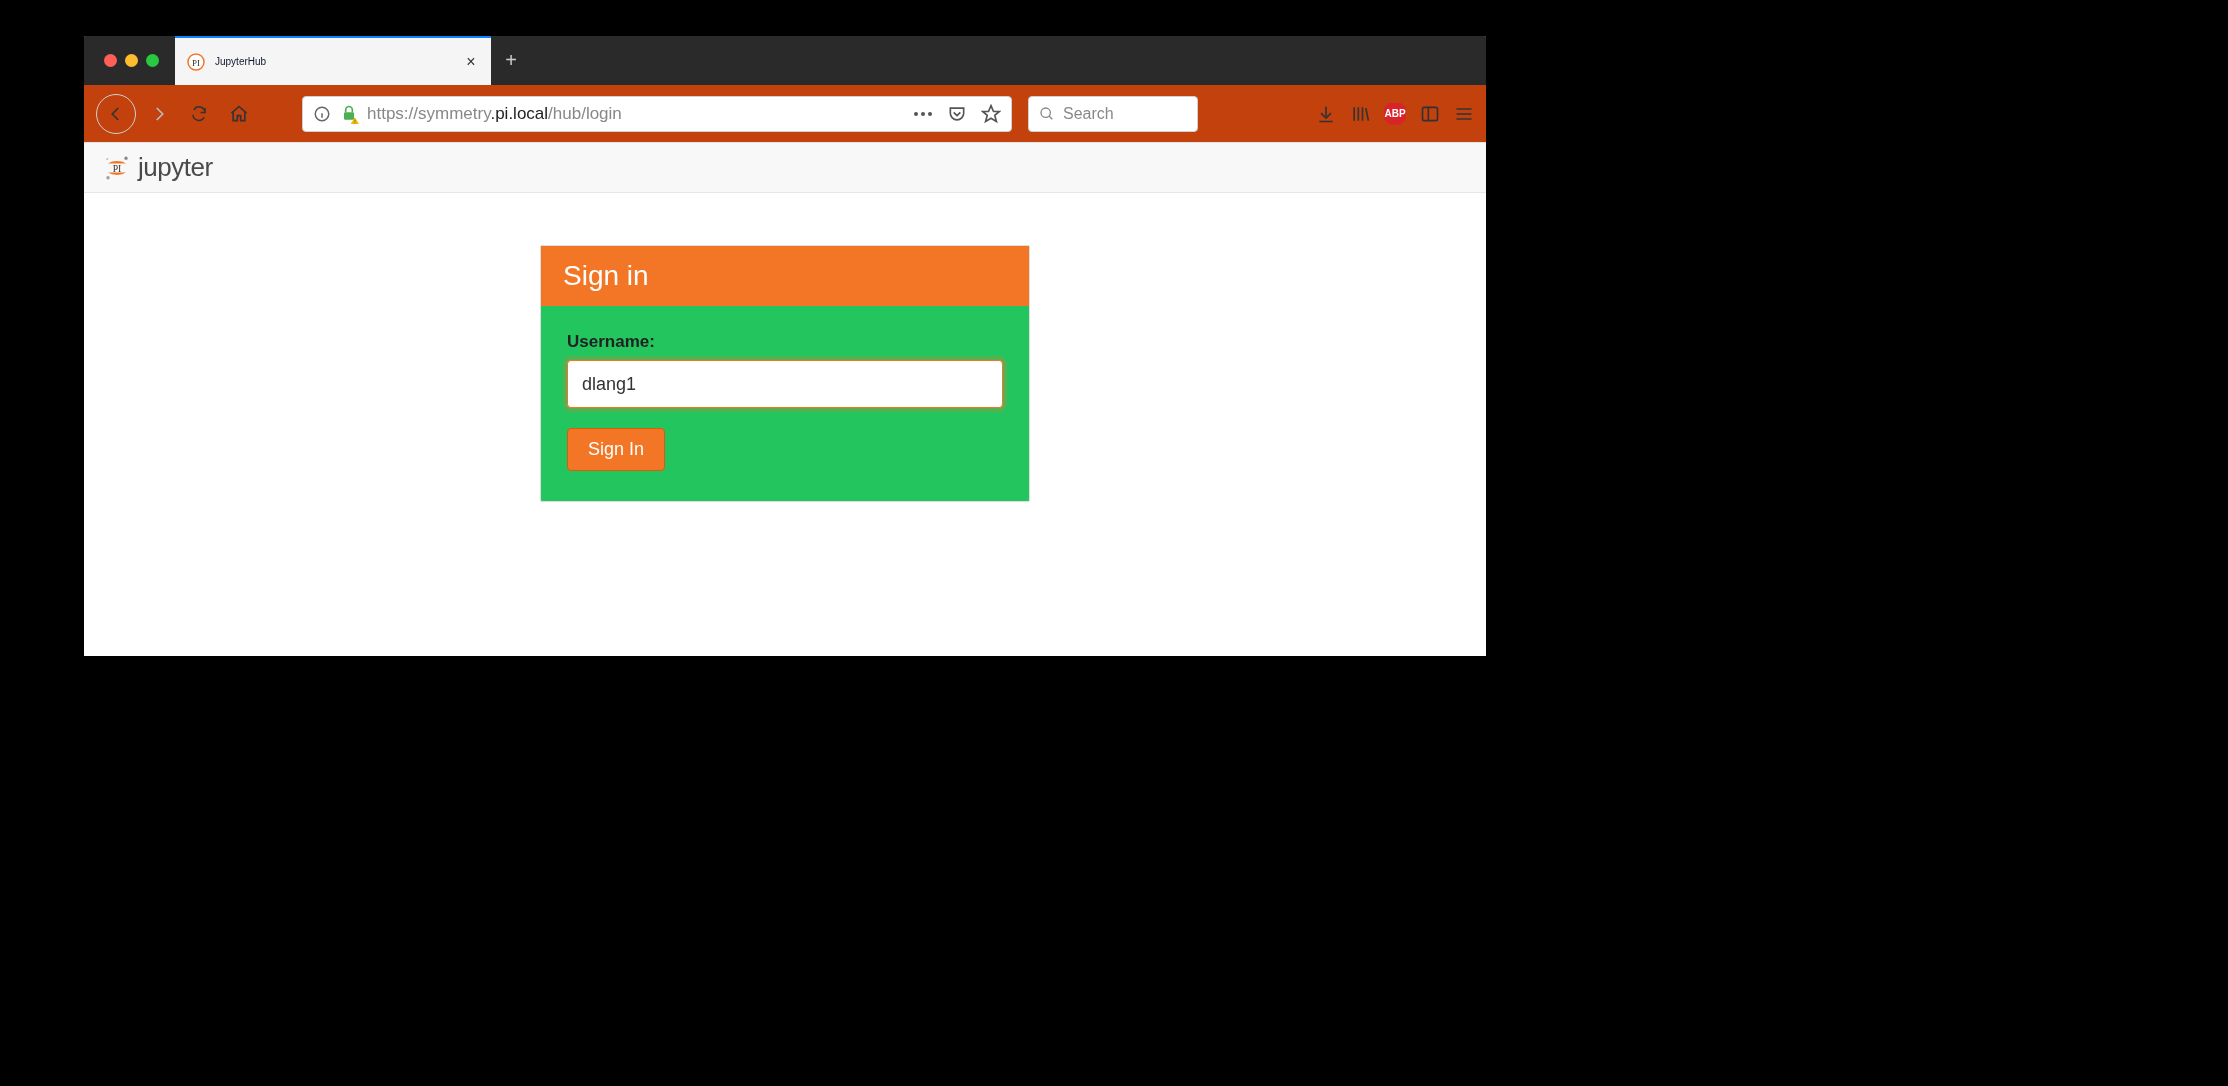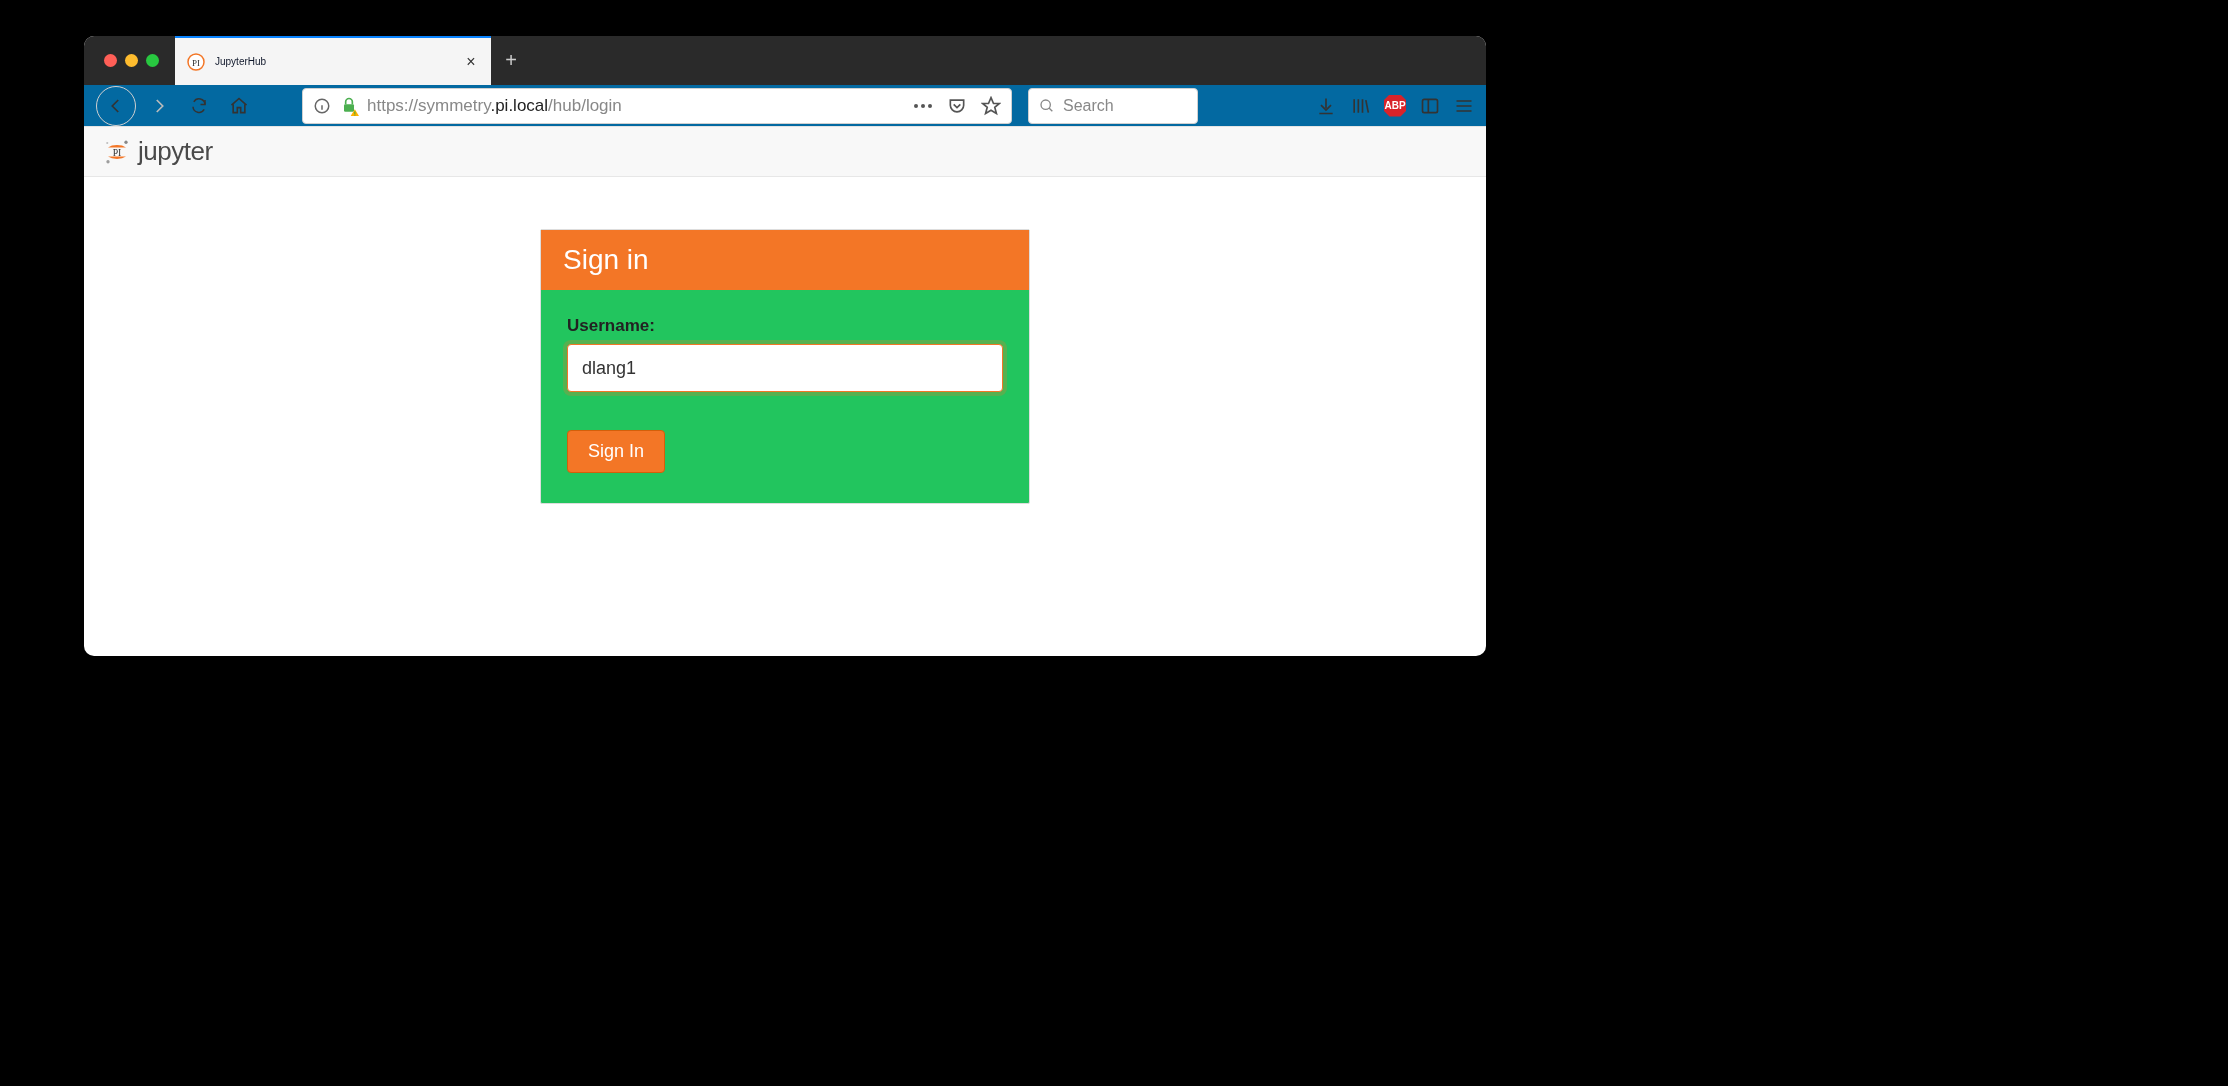--- a/index.html
+++ b/index.html
@@ -1,29 +1,29 @@
 <!DOCTYPE html>
 <html><head>
 <meta charset="utf-8">
 <style>
   * { box-sizing: border-box; margin: 0; padding: 0; }
   html, body { width: 100%; height: 100%; background: #000; font-family: -apple-system, BlinkMacSystemFont, "Segoe UI", Helvetica, Arial, sans-serif; }
-  .viewport { position: absolute; left: 84px; top: 36px; width: 1402px; height: 620px; background: #fff; border-radius: 10px; overflow: hidden; box-shadow: 0 10px 40px rgba(0,0,0,.5); }
+  .viewport { position: absolute; left: 84px; top: 36px; width: 1402px; height: 620px; background: #fff; border-radius: 1px; overflow: hidden; box-shadow: 0 10px 40px rgba(0,0,0,.5); }
   
   .tabstrip { height: 49px; background: #2a2a2a; display: flex; align-items: stretch; }
   .traffic { display: flex; align-items: center; gap: 8px; padding: 0 16px 0 20px; }
   .tl { width: 13px; height: 13px; border-radius: 50%; }
   .tl.red { background: #ff5f57; } .tl.yellow { background: #febc2e; } .tl.green { background: #28c840; }
   .tab { position: relative; width: 316px; background: #f5f5f5; display: flex; align-items: center; padding: 0 12px; gap: 10px; border-top: 2px solid #0a84ff; }
   .tab .favicon { width:18px; height:18px; display:flex; align-items:center; justify-content:center; }
   .tab .title { font-size: 10px; color: #0f172a; flex: 1; }
   .tab .close { width:16px; font-size: 16px; color:#333; text-align:center; }
   .newtab { width: 40px; display:flex; align-items:center; justify-content:center; color:#ccc; font-size:20px; }
   
-  .toolbar { height: 42px; background:#0369a1; border-bottom:1px solid #e4e4e4; display:flex; align-items:center; padding:0 12px; gap:6px; }
+  .toolbar { height: 58px; background:#c2410c; border-bottom:1px solid #e4e4e4; display:flex; align-items:center; padding:0 12px; gap:6px; }
   .navbtn { width:34px; height:34px; display:flex; align-items:center; justify-content:center; color:#555; border-radius:4px; }
   .navbtn.back { width:40px; height:40px; border:1px solid #d0d0d0; border-radius:50%; }
   .navbtn.fwd { color:#bbb; }
   .urlbar { flex:0 0 710px; height:36px; margin-left:40px; border:1px solid #d0d0d0; border-radius:4px; display:flex; align-items:center; padding:0 10px; gap:8px; background:#fff; font-size:17px; }
   .urlbar .info { color:#666; }
   .urlbar .lockwarn { position:relative; display:inline-flex; }
   .urlbar .urltext { flex:1; color:#888; white-space:nowrap; overflow:hidden; }
   .urlbar .urltext .darkhost { color:#222; }
   .urlbar .endicons { display:flex; gap:14px; align-items:center; color:#555; }
   .searchbar { flex:0 0 170px; height:36px; margin-left:10px; border:1px solid #d0d0d0; border-radius:4px; display:flex; align-items:center; padding:0 10px; gap:8px; color:#888; font-size:16px; background:#fff; }
@@ -34,21 +34,21 @@
   .navbar { height:50px; background:#f8f8f8; border-bottom:1px solid #e7e7e7; display:flex; align-items:center; padding:0 18px; }
   .jupyter-logo { display:flex; align-items:center; gap:6px; }
   .jupyter-text { font-size:26px; color:#4a4a4a; font-weight:400; letter-spacing:-0.5px;text-align:center; }
   .login-panel { width:490px; margin: 52px auto 0; border:1px solid #ddd; border-radius:2px; background:#22c55e; }
   .login-head { background:#f37626; color:#fff; padding:14px 22px; font-size:28px; font-weight:400; }
   .login-body { padding: 26px 26px 30px; }
   .form-label { font-weight:700; font-size:17px; color:#222; margin-bottom:8px; display:block; }
   .form-input { width:100%; height:48px; border:1px solid #ccc; border-radius:4px; padding:8px 14px; font-size:18px; color:#333; background:#fff; }
   .form-input.focused { border:1px solid #f37626; box-shadow: 0 0 0 4px rgba(243,118,38,.25); outline:none; }
   .password-dots { letter-spacing:2px; color:#333; }
-  .group { margin-bottom:24px; }
+  .group { margin-bottom:6px; }
   .signin-btn { margin-top:14px; background:#f37626; border:1px solid #d35f0a; color:#fff; font-size:18px; padding:10px 20px; border-radius:4px; cursor:pointer; }
   svg { display:block; }
 </style>
 </head>
 <body>
 
 <div class="viewport">
 
   <div class="tabstrip">
     <div class="traffic">

